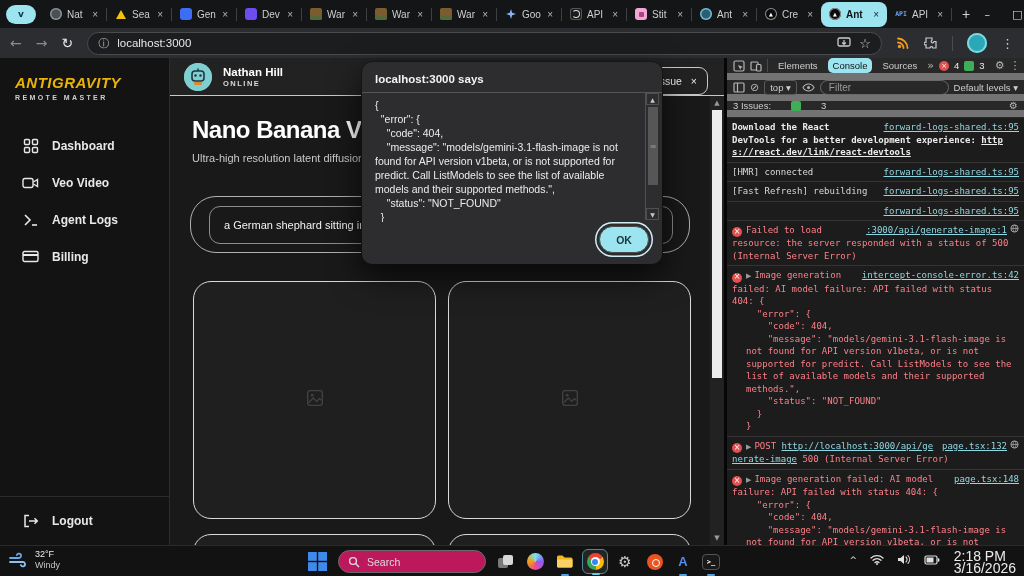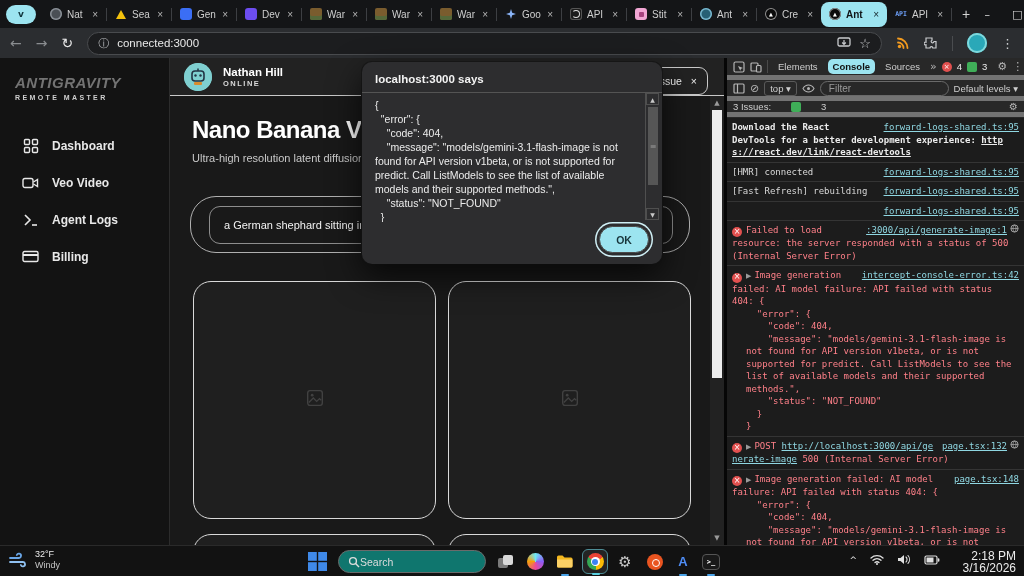--- a/index.html
+++ b/index.html
@@ -43,21 +43,21 @@
   .tbicon{color:#c9cbce;font-size:13px;font-family:"DejaVu Sans",sans-serif;display:flex;align-items:center}
   .tbdivider{width:1px;height:15px;background:#4a4c4f}
   .avatar-sm{width:20px;height:20px;border-radius:50%;background:#2aa8b8;box-shadow:inset 0 0 0 2px #7fd8dc;flex:none}
 
   
   .app{position:absolute;left:0;top:58px;width:1024px;height:487px;background:#191919}
 
   
   .sidebar{position:absolute;left:0;top:0;width:170px;height:487px;background:#131313;border-right:1px solid #2c2c2c}
   .brand{padding:16px 0 0 15px}
-  .brand-top{font:italic 800 15px "Liberation Sans",sans-serif;color:#737373;letter-spacing:.5px}
+  .brand-top{font:italic 800 15px "Liberation Sans",sans-serif;color:#eab308;letter-spacing:.5px}
   .brand-sub{font:700 7px "Liberation Sans",sans-serif;color:#cfcfcf;letter-spacing:2.4px;margin-top:3px}
   .nav{margin-top:26px}
   .navitem{height:37px;display:flex;align-items:center;gap:13px;padding-left:22px;color:#e8e8e8;font-size:12px;font-weight:600}
   .nicon{width:17px;height:17px;flex:none;display:flex;align-items:center;justify-content:center}
   .sideft{position:absolute;left:0;bottom:0;width:169px;height:49px;border-top:1px solid #2c2c2c;display:flex;align-items:center;gap:13px;padding-left:22px;color:#e8e8e8;font-size:12px;font-weight:600}
 
   
   .page{position:absolute;left:170px;top:0;width:554px;height:487px;background:#191919}
   .pheader{position:absolute;left:0;top:0;width:554px;height:38px;background:#222;border-bottom:1px solid #c9c9c9;display:flex;align-items:center;padding-left:14px;gap:11px}
   .avatar-lg{width:28px;height:28px;border-radius:50%;background:#7fcfd0;position:relative;flex:none;overflow:hidden}
@@ -84,26 +84,26 @@
   .dsep{position:absolute;left:0;right:0;top:30px;border-top:1px solid #545454}
   .dbody{position:absolute;left:13px;top:36px;width:264px;height:124px;overflow:hidden;font-size:10.5px;line-height:14px;color:#ececec;white-space:pre-wrap}
   .dscroll{position:absolute;right:3px;top:31px;width:14px;height:127px;border-left:1px solid #4f4f4f}
   .darrow{position:absolute;left:0;width:13px;height:12px;display:flex;align-items:center;justify-content:center;color:#c8c8c8;font-size:6px;font-family:"DejaVu Sans",sans-serif;border:1px solid #4f4f4f}
   .dthumb{position:absolute;left:2px;top:14px;width:10px;height:78px;background:#565656;display:flex;align-items:center;justify-content:center}
   .dthumb::after{content:"≡";color:#9c9c9c;font-size:8px;font-family:"DejaVu Sans",sans-serif}
   .okbtn{position:absolute;right:13px;bottom:11px;width:50px;height:27px;border-radius:14px;background:#9ce4f0;color:#17343a;font-size:10.5px;font-weight:700;display:flex;align-items:center;justify-content:center;border:1.5px solid #4a4a4a;box-shadow:0 0 0 2.5px #2d2d2f,0 0 0 4px #cfeff5}
 
   
   .devtools{position:absolute;left:727px;top:0;width:297px;height:487px;background:#282828}
-  .dtrow{display:flex;align-items:center;gap:5px;padding:0 6px;border-bottom:5px solid #737373}
+  .dtrow{display:flex;align-items:center;gap:5px;padding:0 6px;border-bottom:7px solid #737373}
   .dtrow1{height:22px}
   .dtrow2{height:21px}
   .dtrow3{height:16px;font-size:9.5px;color:#cfcfcf;gap:20px}
   .dttab{font-size:9.5px;color:#cfcfcf;padding:2px 5px;white-space:nowrap}
-  .dttab.active{background:#9ce4f0;color:#111;border-radius:5px;font-weight:700}
+  .dttab.active{background:#9ce4f0;color:#111;border-radius:5px;font-weight:400}
   .dticon{color:#b5b5b5;font-size:11px;font-family:"DejaVu Sans",sans-serif;display:flex;align-items:center;flex:none}
   .errcircle{width:10px;height:10px;border-radius:50%;background:#e2504f;color:#fff;font-size:7px;display:flex;align-items:center;justify-content:center;flex:none;font-family:"DejaVu Sans",sans-serif}
   .grnsq{width:10px;height:10px;border-radius:2px;background:#3fae58;flex:none}
   .badgenum{font-size:9.5px;color:#ececec}
   .vdiv{width:1px;height:13px;background:#4a4a4a;flex:none}
   .spacer{flex:1}
   .topbox{border:1px solid #5a5a5a;border-radius:3px;font-size:9.5px;color:#cfcfcf;padding:1px 5px;white-space:nowrap}
   .filterin{flex:1;min-width:60px;height:15px;border:1px solid #6a6a6a;border-radius:8px;background:transparent;color:#ddd;font-size:10px;padding:0 8px;outline:none}
   .filterin::placeholder{color:#9a9a9a}
   .levels{font-size:9.5px;color:#cfcfcf;white-space:nowrap}
@@ -118,29 +118,29 @@
   .erricon{display:inline-flex;width:10px;height:10px;border-radius:50%;background:#e2504f;color:#fff;font-size:8px;align-items:center;justify-content:center;margin-right:4px;vertical-align:-1px;font-family:"DejaVu Sans",sans-serif}
   .tri{color:#9a9a9a;font-size:7px;margin-right:3px;font-family:"DejaVu Sans",sans-serif}
   .ejson{color:#ff8089;white-space:pre-wrap;margin-left:14px}
 
   
   .taskbar{position:absolute;left:0;top:545px;width:1024px;height:31px;background:#121212;border-top:1px solid #2a2a2a}
   .weather{position:absolute;left:8px;top:3px;display:flex;align-items:center;gap:7px}
   .wtemp{font-size:9px;color:#ececec;line-height:11px}
   .wcond{font-size:9px;color:#c5c5c5;line-height:11px}
   .startbtn{position:absolute;left:308px;top:6px}
-  .searchpill{position:absolute;left:338px;top:4px;width:148px;height:23px;border:1px solid #6a6a6a;border-radius:12px;background:#0f766e;display:flex;align-items:center;padding:0 9px}
+  .searchpill{position:absolute;left:338px;top:4px;width:148px;height:23px;border:1px solid #6a6a6a;border-radius:12px;background:#be185d;display:flex;align-items:center;gap:7px;padding:0 9px}
   .searchtxt{font-size:10.5px;color:#ddd}
   .tbapp{position:absolute;top:3px;width:26px;height:25px;display:flex;align-items:center;justify-content:center}
   .tbapp.activeapp{border:1px solid #4e8d96;border-radius:6px;background:#242424}
   .runbar{position:absolute;bottom:-2px;left:9px;width:8px;height:2px;border-radius:2px;background:#4aa3e8}
   .runbar.teal{background:#5ad0e0}
   .tray{position:absolute;right:84px;top:8px;display:flex;align-items:center;gap:13px;color:#e0e0e0}
   .traychev{font-size:9px;font-family:"DejaVu Sans",sans-serif;color:#e0e0e0}
-  .clock{position:absolute;right:8px;top:4px;text-align:right;font-size:12px;color:#ececec;line-height:12px}
+  .clock{position:absolute;right:8px;top:4px;font-size:14px;color:#ececec;line-height:12px}
 
   .copilot{width:17px;height:17px;border-radius:50%;background:conic-gradient(#6ee7f5,#8b5cf6,#ec4899,#f59e0b,#6ee7f5)}
   .ubuntu{width:16px;height:16px;border-radius:50%;background:#e95420;position:relative}
   .ubuntu::after{content:"";position:absolute;left:5px;top:5px;width:6px;height:6px;border-radius:50%;border:1.5px solid #fff}
   .chromeball{width:17px;height:17px;border-radius:50%;background:conic-gradient(from -60deg,#ea4335 0 120deg,#fbbc05 120deg 240deg,#34a853 240deg 360deg);position:relative}
   .chromeball::before{content:"";position:absolute;left:4px;top:4px;width:9px;height:9px;border-radius:50%;background:#fff}
   .chromeball::after{content:"";position:absolute;left:5.5px;top:5.5px;width:6px;height:6px;border-radius:50%;background:#3b82f6}
   .termbox{width:18px;height:16px;border-radius:4px;background:#191919;border:1px solid #555;color:#fff;font:700 7px "DejaVu Sans Mono",monospace;display:flex;align-items:center;justify-content:center}
   .aicon{font:800 13px "Liberation Sans",sans-serif;color:#4f8df5}
   .taskview{width:15px;height:13px;position:relative}
@@ -248,21 +248,21 @@
 
     </div>
   </div>
 
   <div class="toolbar">
     <span class="navbtn dim">←</span>
     <span class="navbtn dim">→</span>
     <span class="navbtn">↻</span>
     <div class="urlpill">
       <span class="urlinfo">ⓘ</span>
-      <span class="urltext">connected:3000</span>
+      <span class="urltext">localhost:3000</span>
       <span class="tbicon">
           <svg width="14" height="12" viewBox="0 0 14 12">
             <rect x="1" y="1" width="12" height="8" rx="1.5" fill="none" stroke="#c9cbce" stroke-width="1.3"></rect>
             <path d="M7 3v4M5.2 5.5L7 7.3 8.8 5.5" stroke="#c9cbce" stroke-width="1.2" fill="none"></path>
           </svg>
         </span>
       <span class="tbicon">☆</span>
     </div>
     <div class="pillicons">
       <span class="tbicon">
@@ -321,20 +321,29 @@
         </div>
         <div class="navitem">
           <span class="nicon">
               <svg width="17" height="13" viewBox="0 0 17 13">
                 <rect x="1" y="1.5" width="15" height="10" rx="1.5" fill="none" stroke="#e8e8e8" stroke-width="1.4"></rect>
                 <path d="M1 5h15" stroke="#e8e8e8" stroke-width="2"></path>
               </svg>
             </span>
           <span>Billing</span>
         </div>
+      </div>
+      <div class="sideft">
+        <span class="nicon">
+            <svg width="16" height="14" viewBox="0 0 16 14">
+              <path d="M6 1.5H2v11h4" fill="none" stroke="#e8e8e8" stroke-width="1.5"></path>
+              <path d="M6 7h8M11.5 4.2L14.3 7l-2.8 2.8" fill="none" stroke="#e8e8e8" stroke-width="1.5"></path>
+            </svg>
+          </span>
+        <span>Logout</span>
       </div>
     </div>
 
     <div class="page">
       <div class="pheader">
         <div class="avatar-lg"><svg width="28" height="28" viewBox="0 0 28 28">
               <circle cx="14" cy="14" r="14" fill="#7fcfd0"></circle>
               <rect x="8" y="8" width="12" height="10" rx="3" fill="none" stroke="#234" stroke-width="1.6"></rect>
               <circle cx="11.5" cy="12.5" r="1.2" fill="#234"></circle>
               <circle cx="16.5" cy="12.5" r="1.2" fill="#234"></circle>

